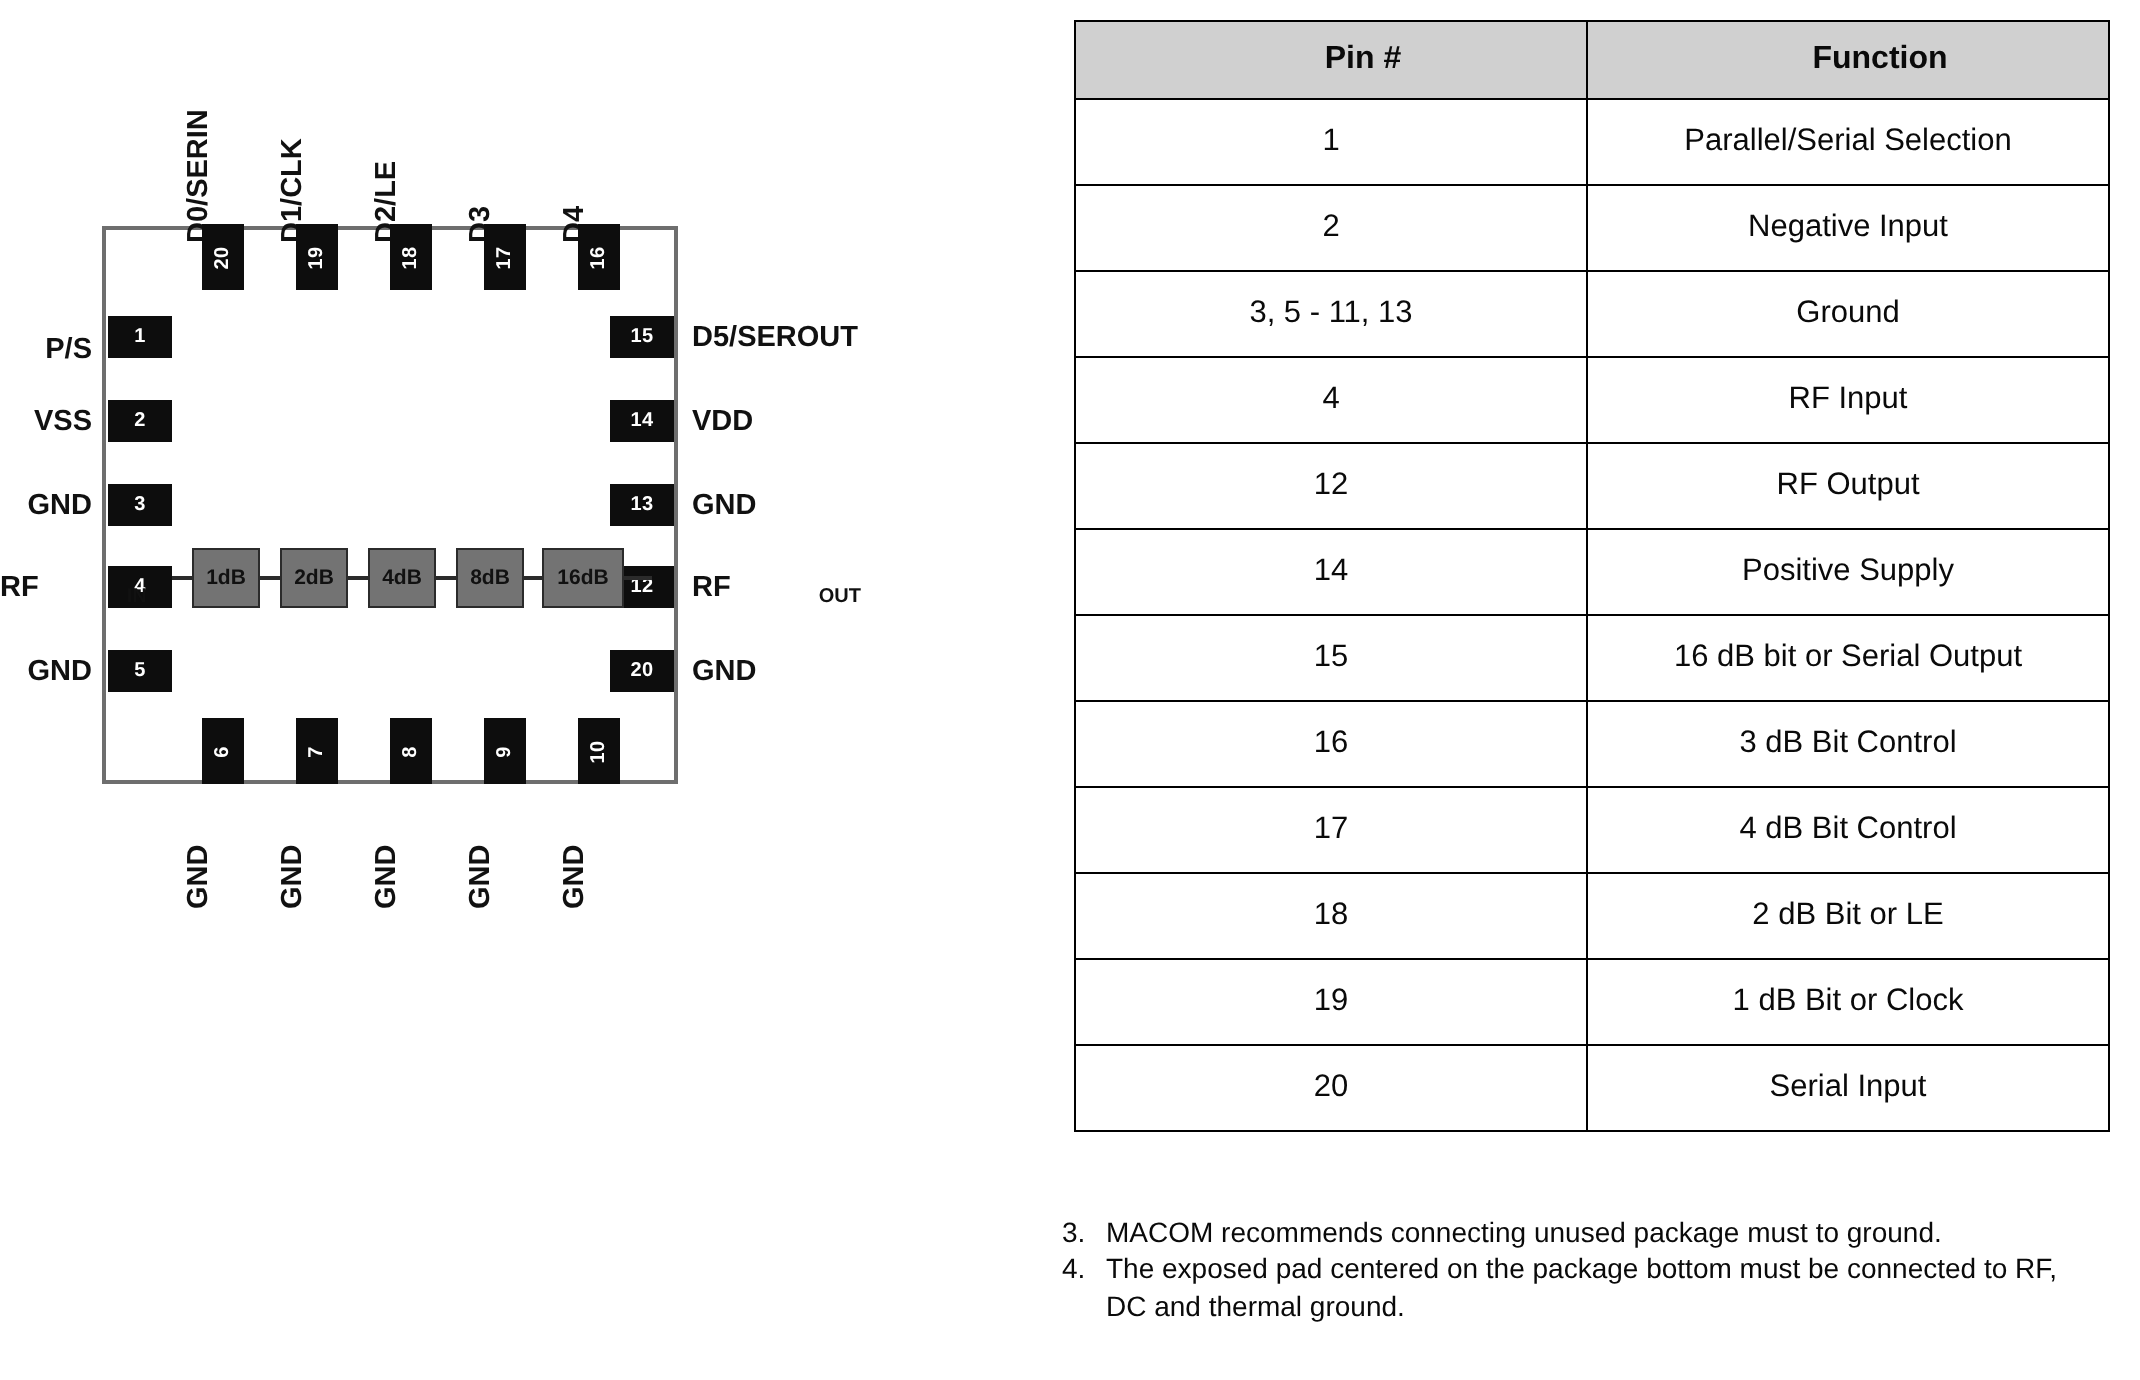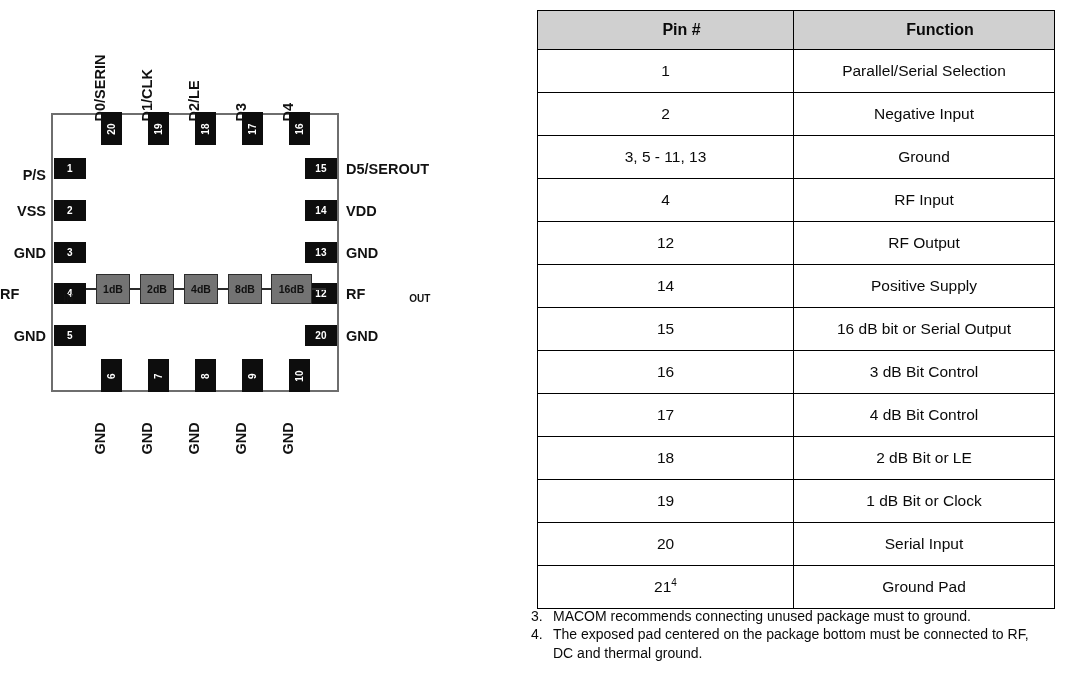--- a/index.html
+++ b/index.html
@@ -343,24 +343,20 @@
           <td>2 dB Bit or LE</td>
         </tr>
       <tr>
           <td>19</td>
           <td>1 dB Bit or Clock</td>
         </tr>
       <tr>
           <td>20</td>
           <td>Serial Input</td>
         </tr>
-      <tr>
-        <td><span>21</span><sup>4</sup></td>
-        <td>Ground Pad</td>
-      </tr>
     </tbody>
   </table>
 </div>
 
 <div id="footnotes">
   <div class="footnote-row">
     <span class="footnote-num">3.</span>
     <span class="footnote-text">MACOM recommends connecting unused package must to ground.</span>
   </div>
   <div class="footnote-row">

